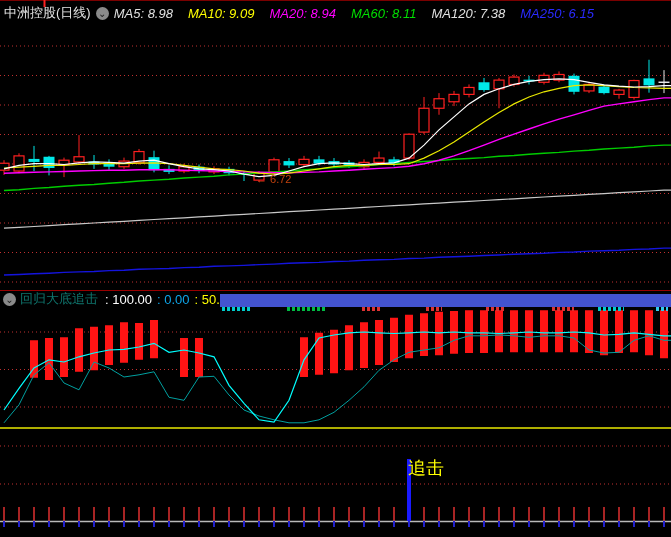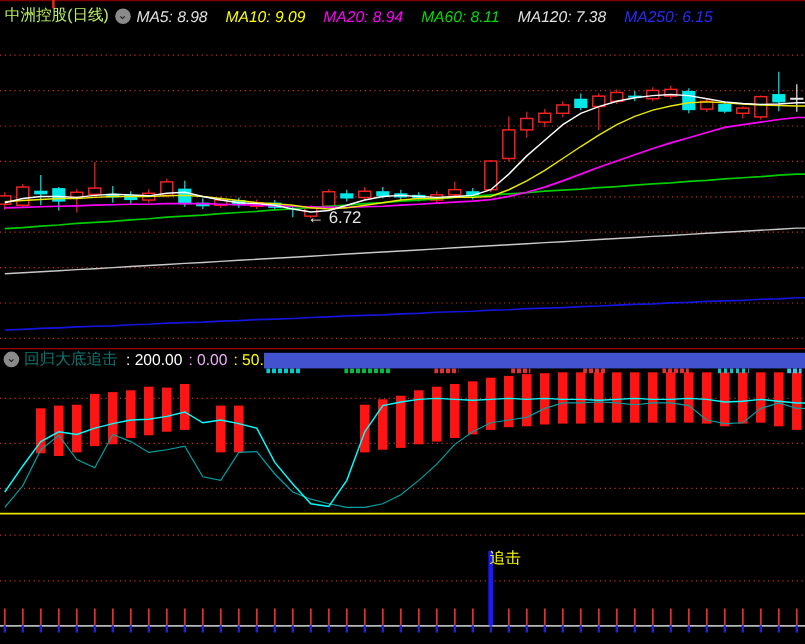--- a/index.html
+++ b/index.html
@@ -1,34 +1,34 @@
 <!DOCTYPE html>
 <html><head>
 <meta charset="utf-8">
 <style>
   html,body{margin:0;padding:0;background:#000;}
   #app{position:relative;width:671px;height:537px;background:#000;overflow:hidden;
        font-family:"Liberation Sans","DejaVu Sans",sans-serif;}
   #chart-svg{position:absolute;left:0;top:0;z-index:1;}
   .hdr{position:absolute;left:0;top:0;width:671px;height:26px;display:flex;align-items:center;
        padding-left:4px;box-sizing:border-box;z-index:2;font-size:13px;white-space:nowrap;}
-  .title{color:#bef264;}
+  .title{color:#e5e5e5;}
   .circle-icon{display:inline-flex;width:13px;height:13px;border-radius:50%;background:#8a8a8a;
        color:#1d1d1d;font-size:10px;line-height:11px;justify-content:center;align-items:center;
        margin:0 5px;flex:0 0 auto;}
   .ma-label{margin-right:15px;font-style:italic;}
   #ind-header{position:absolute;left:0;top:291px;height:16px;display:flex;align-items:center;
        padding-left:3px;z-index:2;font-size:13px;white-space:nowrap;}
   #ind-header .circle-icon{margin:0 4px 0 0;}
   .ind-title{color:#0f766e;margin-right:2px;}
   .ind-param{margin-left:5px;}
   #banner{position:absolute;left:220px;top:294px;width:451px;height:13px;z-index:3;}
   .frag{position:absolute;height:4px;top:307px;z-index:2;}
-  #price-callout{position:absolute;left:256px;top:173px;color:#e5e5e5;font-size:14px;z-index:2;}
-  #signal-label{position:absolute;left:408px;top:456px;color:#ffff00;font-size:13px;z-index:3;}
+  #price-callout{position:absolute;left:256px;top:173px;color:#c2410c;font-size:11px;z-index:2;}
+  #signal-label{position:absolute;left:408px;top:456px;color:#ffff00;font-size:18px;z-index:3;}
 </style>
 </head>
 <body>
 
 <div id="app">
 
   <svg id="chart-svg" width="671" height="537" viewBox="0 0 671 537">
       <g>
         <line x1="0" y1="0.5" x2="671" y2="0.5" stroke="#7a0000" stroke-width="1"></line>
         <line x1="44.5" y1="0" x2="44.5" y2="7" stroke="#ff2020" stroke-width="2"></line>
@@ -295,21 +295,21 @@
 
   <div class="hdr">
     <span class="title">中洲控股(日线)</span>
     <span class="circle-icon">⌄</span>
     <span id="ma-labels"><span class="ma-label" style="color: rgb(224, 224, 224);">MA5: 8.98</span><span class="ma-label" style="color: rgb(255, 255, 0);">MA10: 9.09</span><span class="ma-label" style="color: rgb(255, 0, 255);">MA20: 8.94</span><span class="ma-label" style="color: rgb(0, 221, 0);">MA60: 8.11</span><span class="ma-label" style="color: rgb(224, 224, 224);">MA120: 7.38</span><span class="ma-label" style="color: rgb(42, 42, 255);">MA250: 6.15</span></span>
   </div>
 
   <div id="ind-header">
     <span class="circle-icon">⌄</span>
     <span class="ind-title">回归大底追击</span>
-    <span id="ind-params"><span class="ind-param" style="color: rgb(255, 255, 255);">: 200.00</span><span class="ind-param" style="color: #f0abfc;">: 0.00</span><span class="ind-param" style="color: rgb(255, 255, 0);">: 50.00</span></span>
+    <span id="ind-params"><span class="ind-param" style="color: rgb(255, 255, 255);">: 100.00</span><span class="ind-param" style="color: #0ea5e9;">: 0.00</span><span class="ind-param" style="color: rgb(255, 255, 0);">: 50.00</span></span>
   </div>
 
   <div id="banner" style="background: rgb(67, 83, 207);"></div>
   <div id="fragments">
       <div class="frag" style="left: 222px; width: 28px; background: repeating-linear-gradient(90deg, rgb(0, 204, 204) 0px, rgb(0, 204, 204) 3px, transparent 3px, transparent 5px);"></div>
       <div class="frag" style="left: 287px; width: 38px; background: repeating-linear-gradient(90deg, rgb(0, 187, 68) 0px, rgb(0, 187, 68) 3px, transparent 3px, transparent 5px);"></div>
       <div class="frag" style="left: 362px; width: 20px; background: repeating-linear-gradient(90deg, rgb(221, 51, 51) 0px, rgb(221, 51, 51) 3px, transparent 3px, transparent 5px);"></div>
       <div class="frag" style="left: 426px; width: 16px; background: repeating-linear-gradient(90deg, rgb(221, 51, 51) 0px, rgb(221, 51, 51) 3px, transparent 3px, transparent 5px);"></div>
       <div class="frag" style="left: 486px; width: 20px; background: repeating-linear-gradient(90deg, rgb(221, 51, 51) 0px, rgb(221, 51, 51) 3px, transparent 3px, transparent 5px);"></div>
       <div class="frag" style="left: 552px; width: 22px; background: repeating-linear-gradient(90deg, rgb(221, 51, 51) 0px, rgb(221, 51, 51) 3px, transparent 3px, transparent 5px);"></div>

